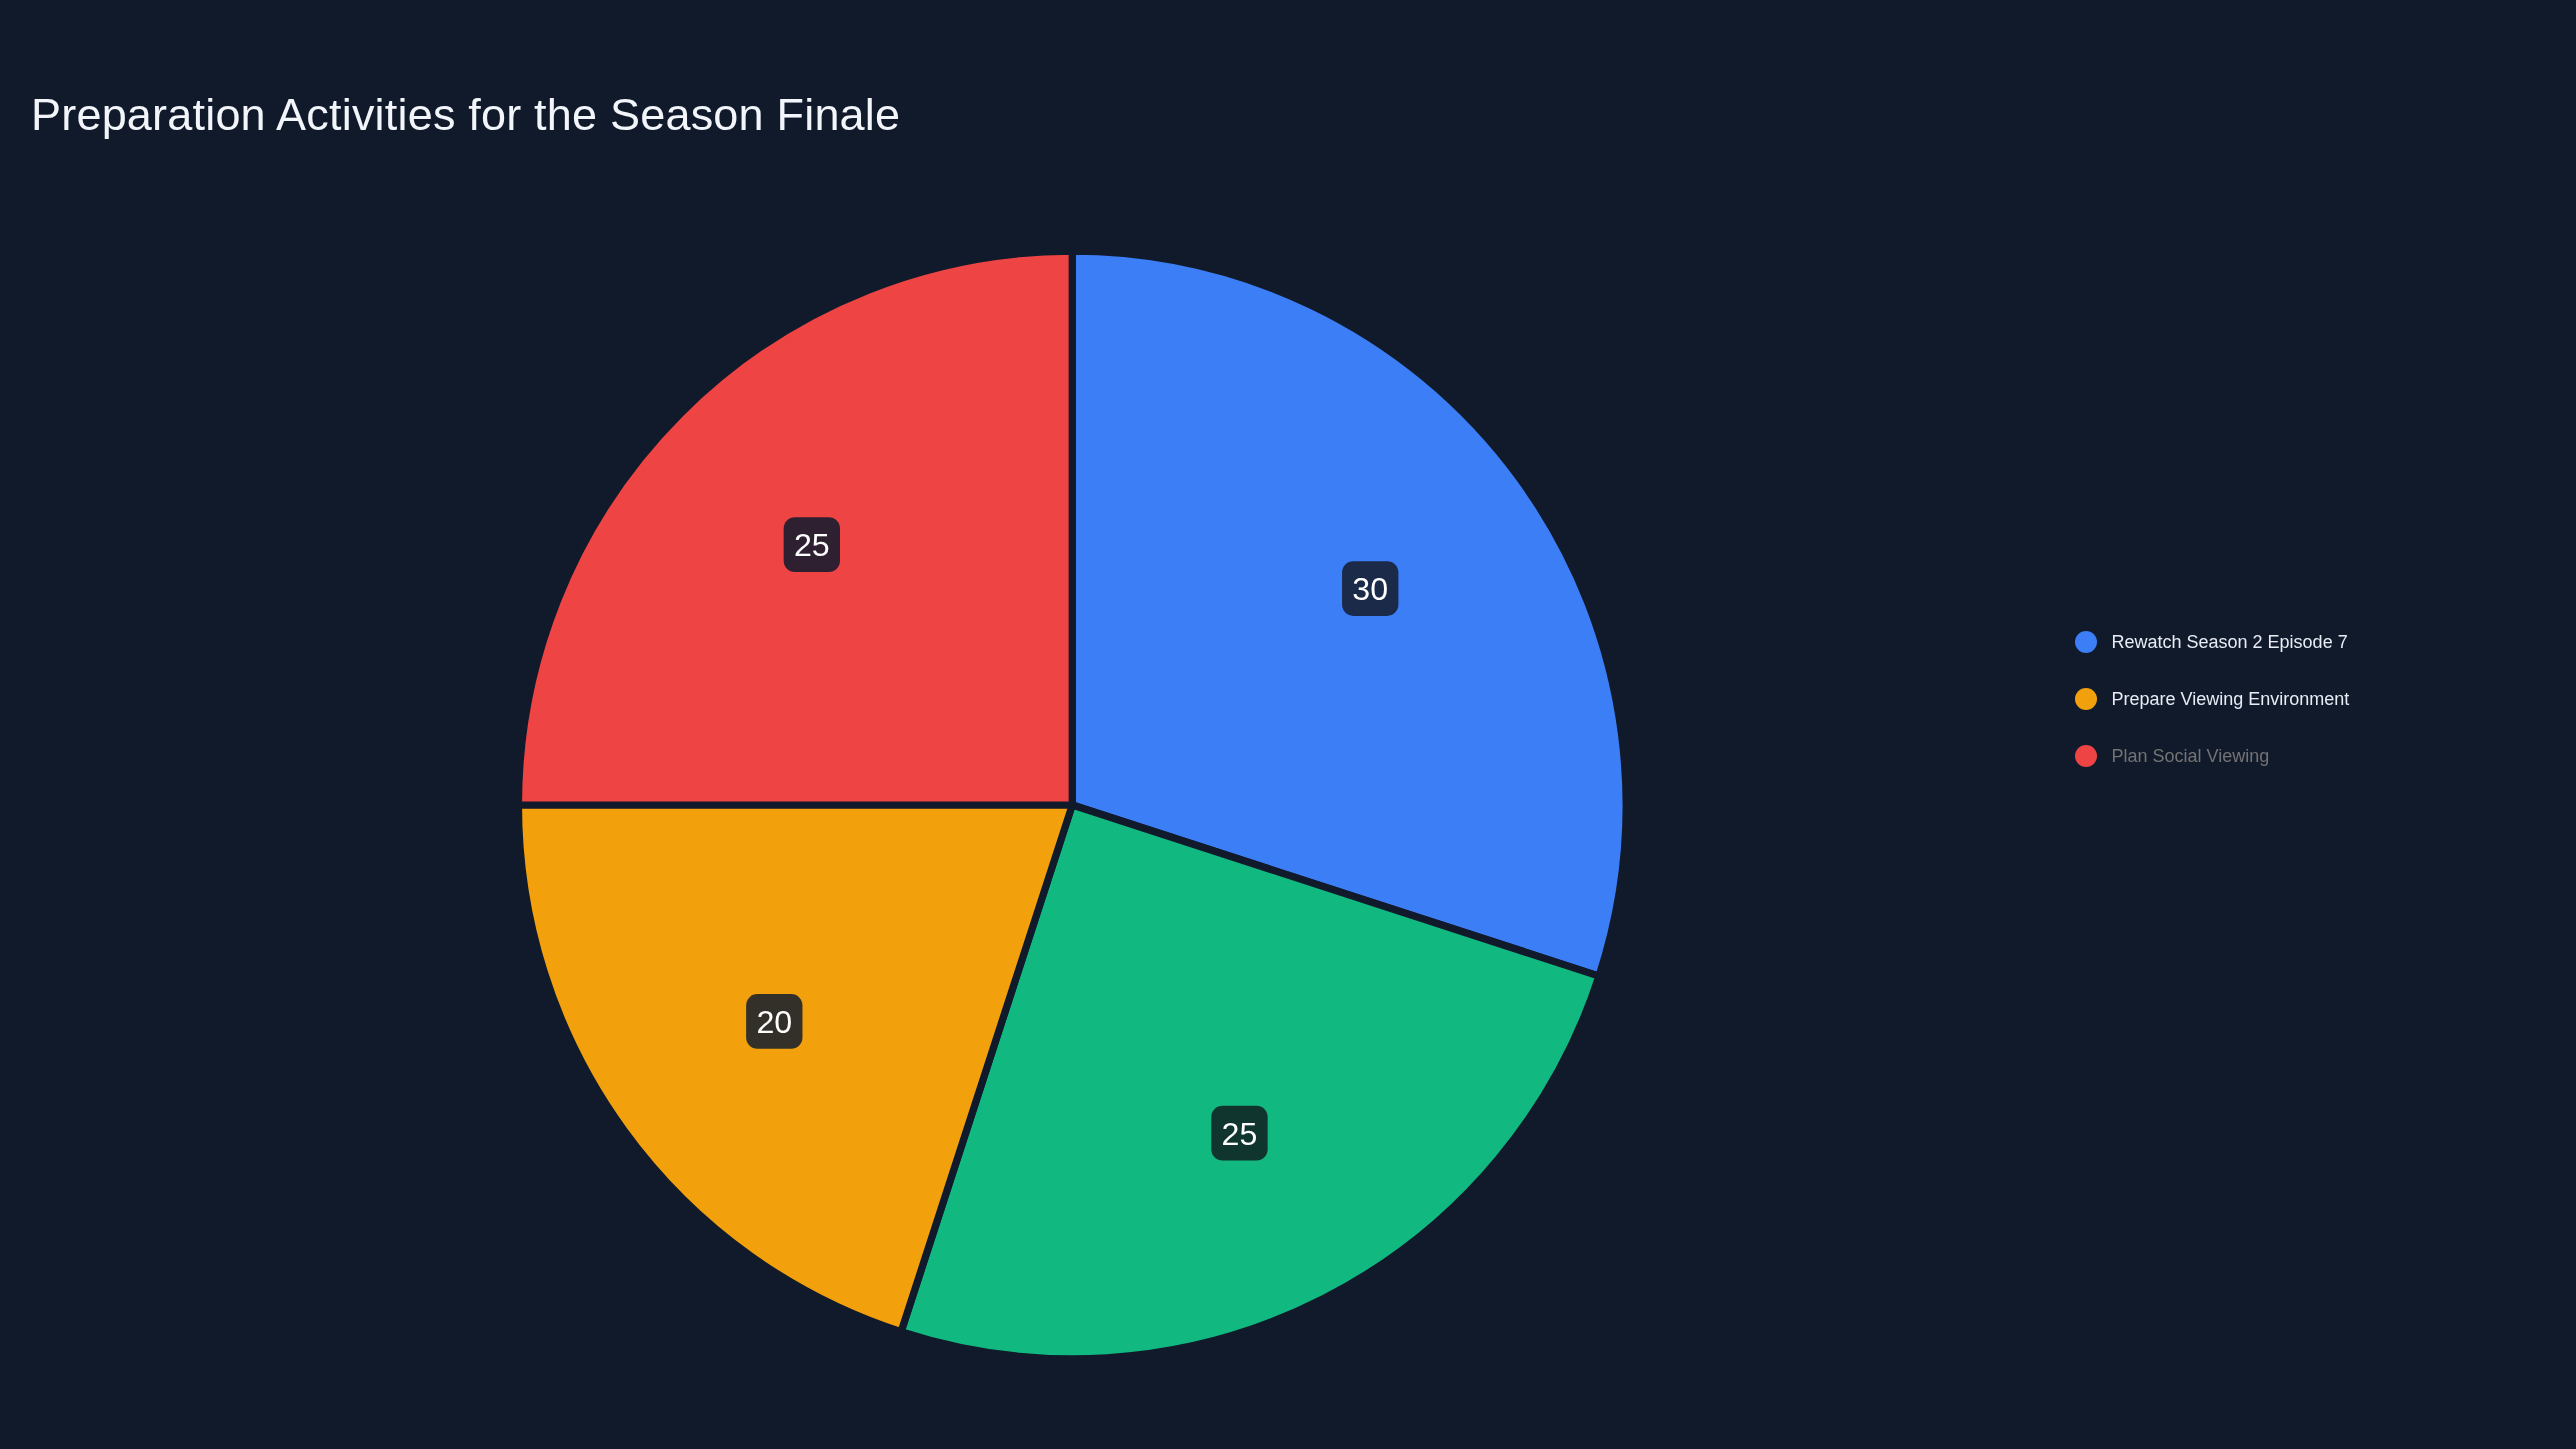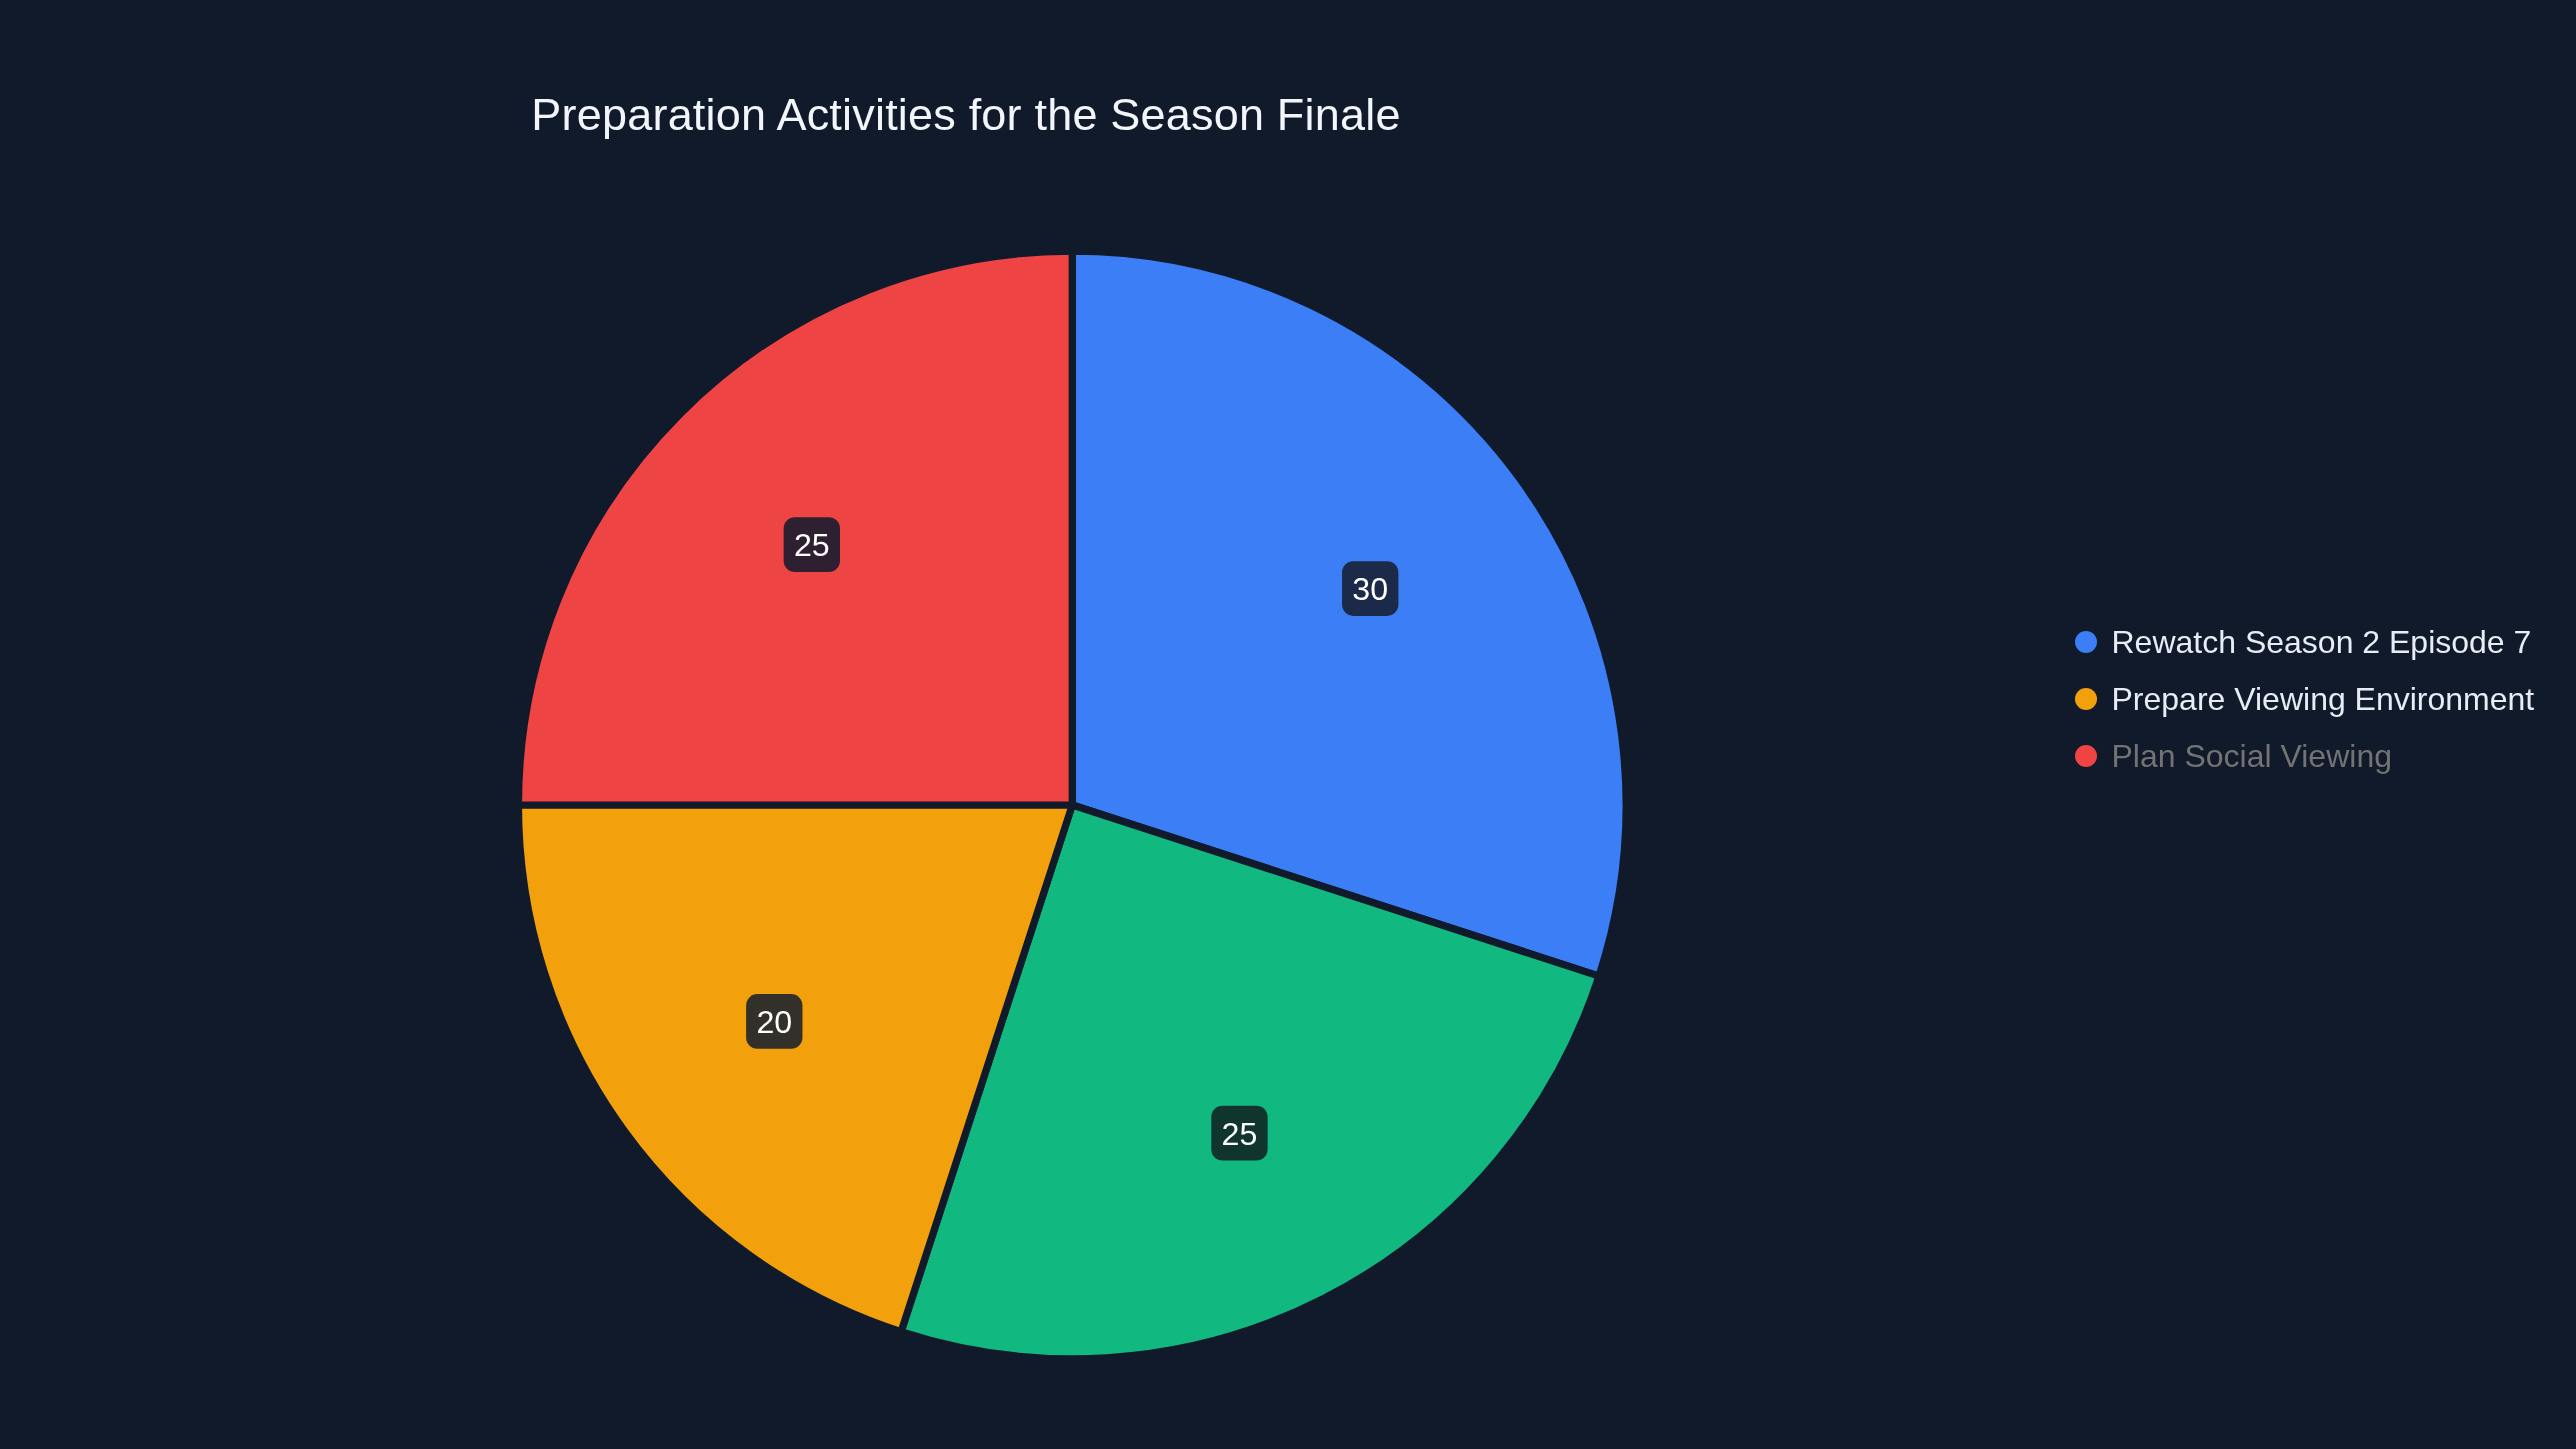--- a/index.html
+++ b/index.html
@@ -17,26 +17,26 @@
   #chart-root {
     position: absolute;
     inset: 0;
     background: #111a2b;
   }
   .chart-title {
     position: absolute;
     top: 89px;
     left: 0;
     width: 1932px;
-    text-align: center;
     font-size: 45px;
     font-weight: 400;
     color: #f2f5fa;
     letter-spacing: 0.2px;
     white-space: nowrap;
+    padding-left: 31px;
   }
   #pie-svg {
     position: absolute;
     left: 0;
     top: 0;
   }
   .slice-path {
     stroke: #111a2b;
     stroke-width: 9;
     stroke-linejoin: round;
@@ -62,21 +62,21 @@
     height: 57px;
     gap: 14.5px;
   }
   .legend-marker {
     width: 22px;
     height: 22px;
     border-radius: 50%;
     flex: 0 0 auto;
   }
   .legend-label {
-    font-size: 32px;
+    font-size: 18px;
     color: #e7ecf5;
     white-space: nowrap;
     line-height: 1;
   }
 </style>
 </head>
 <body style="background: rgb(17, 26, 43);">
 
 <div id="chart-root" style="background: rgb(17, 26, 43);">
 

